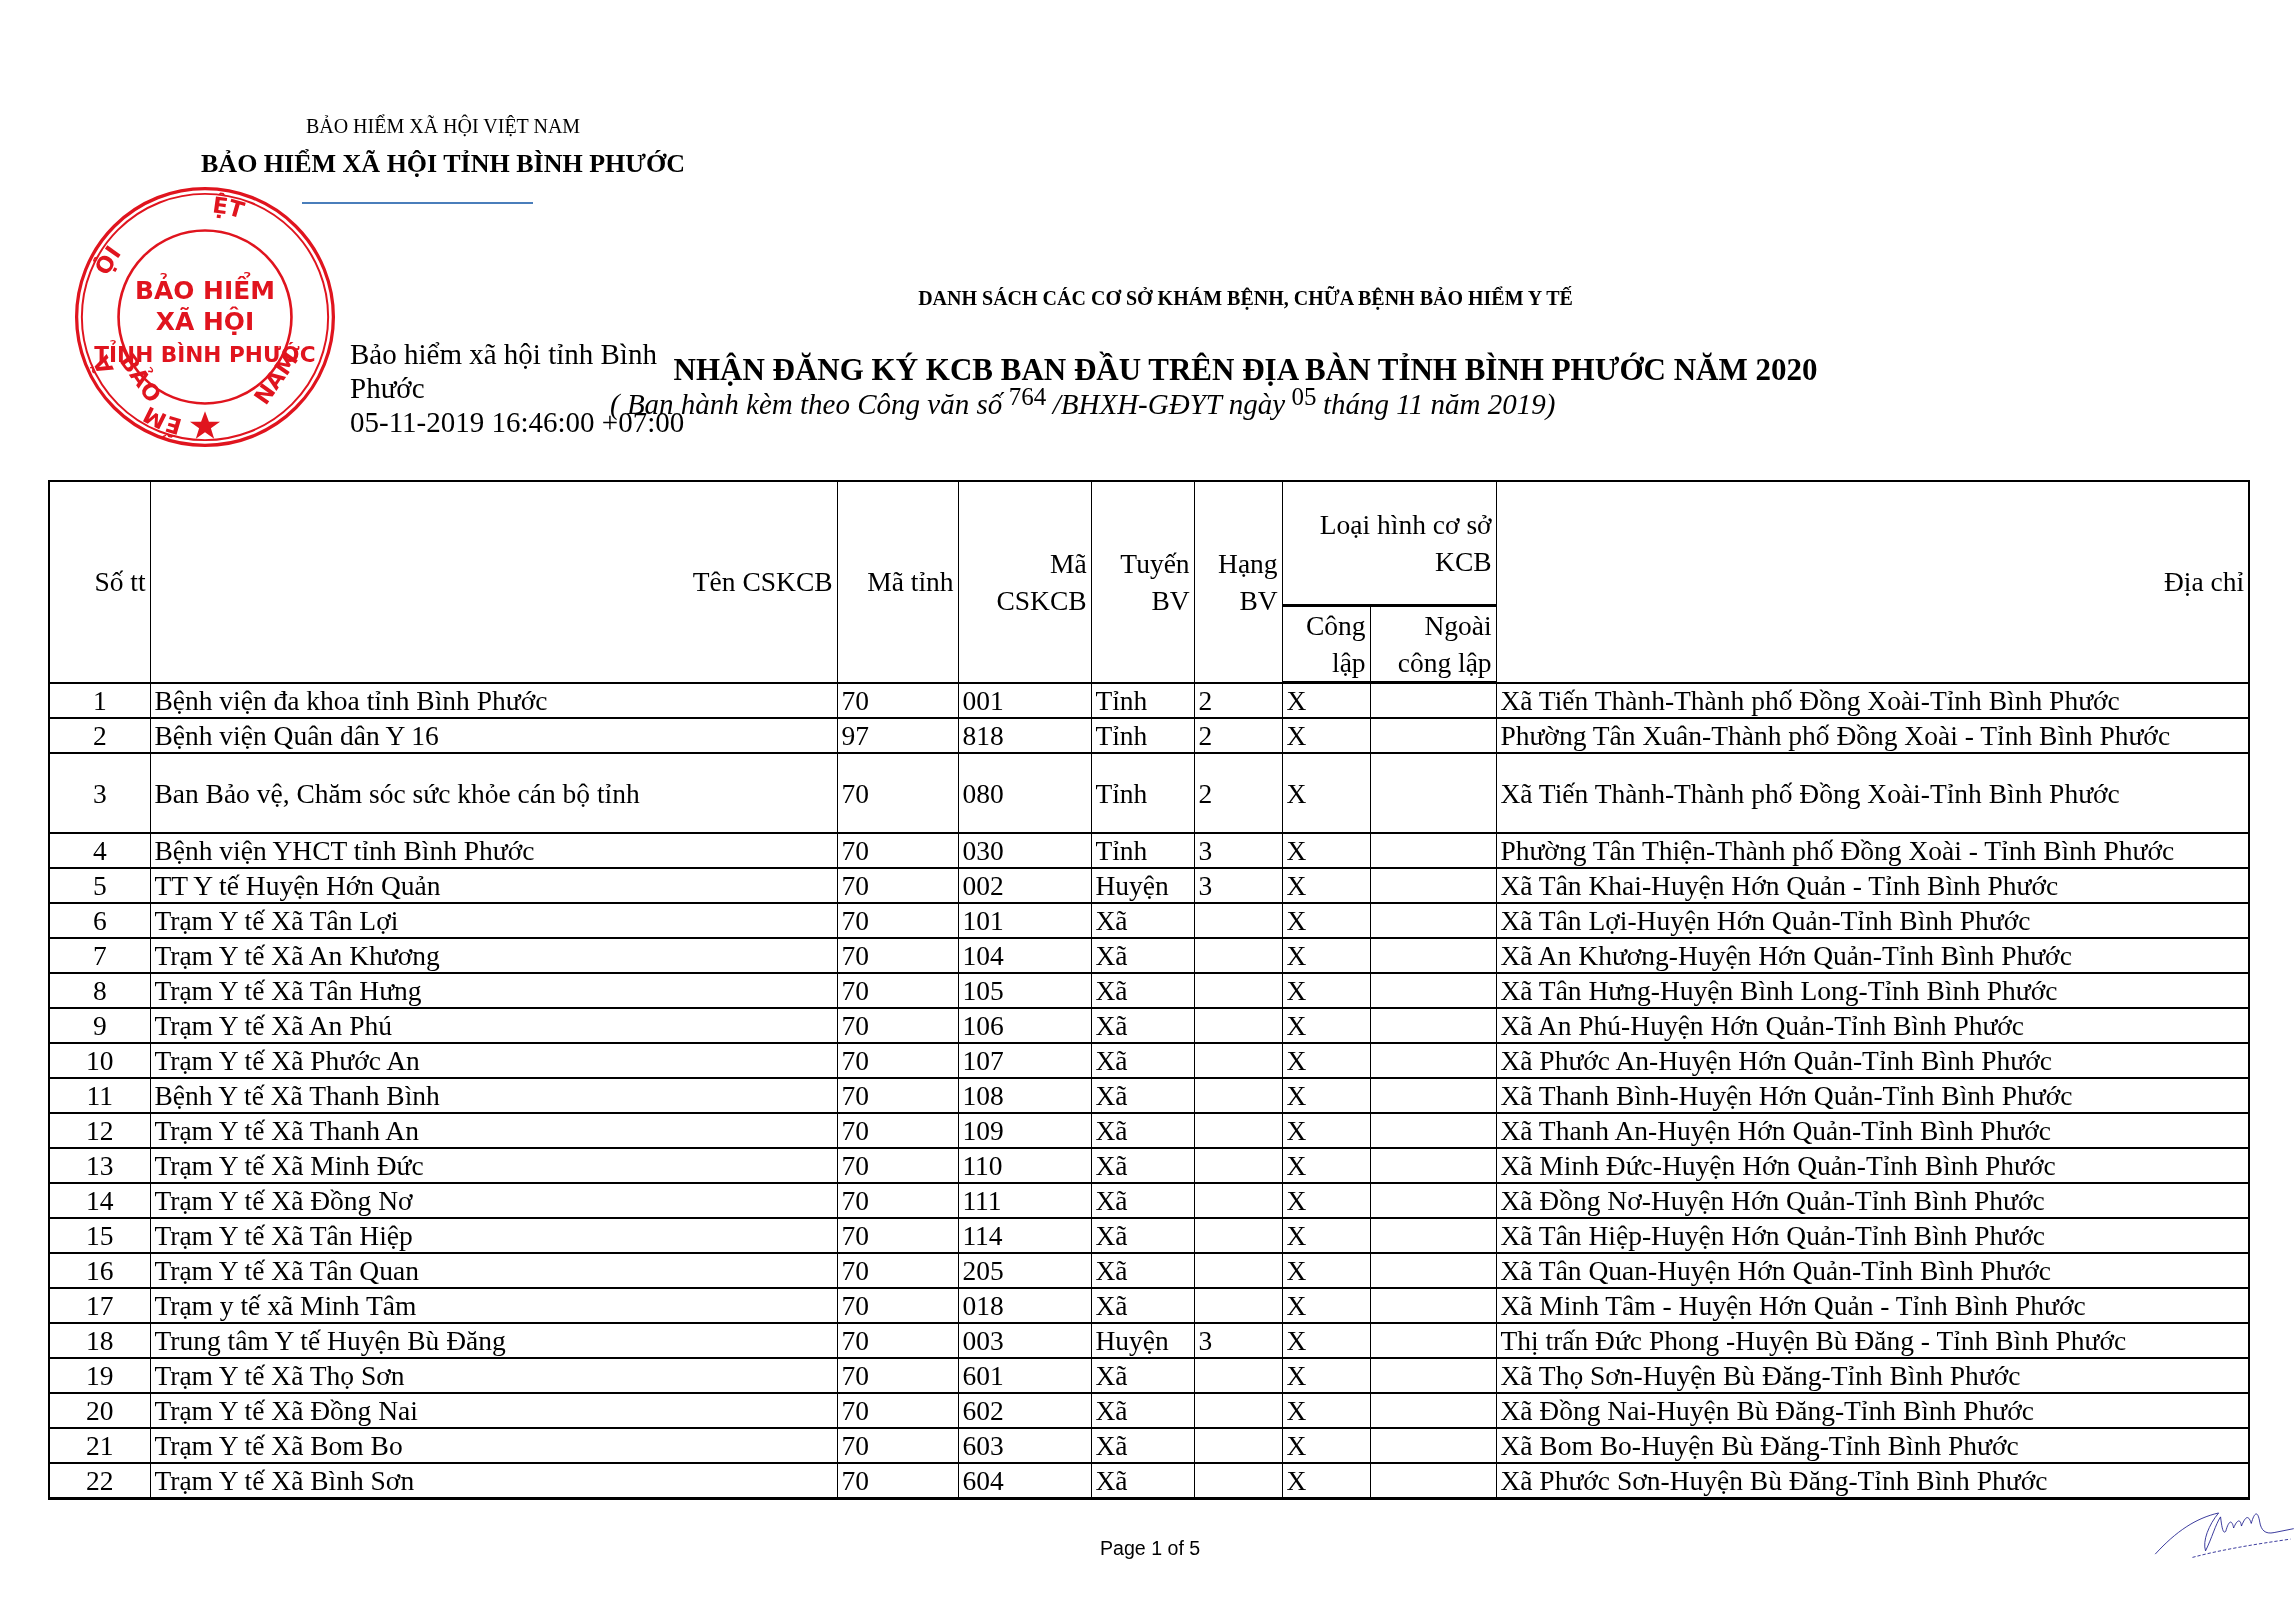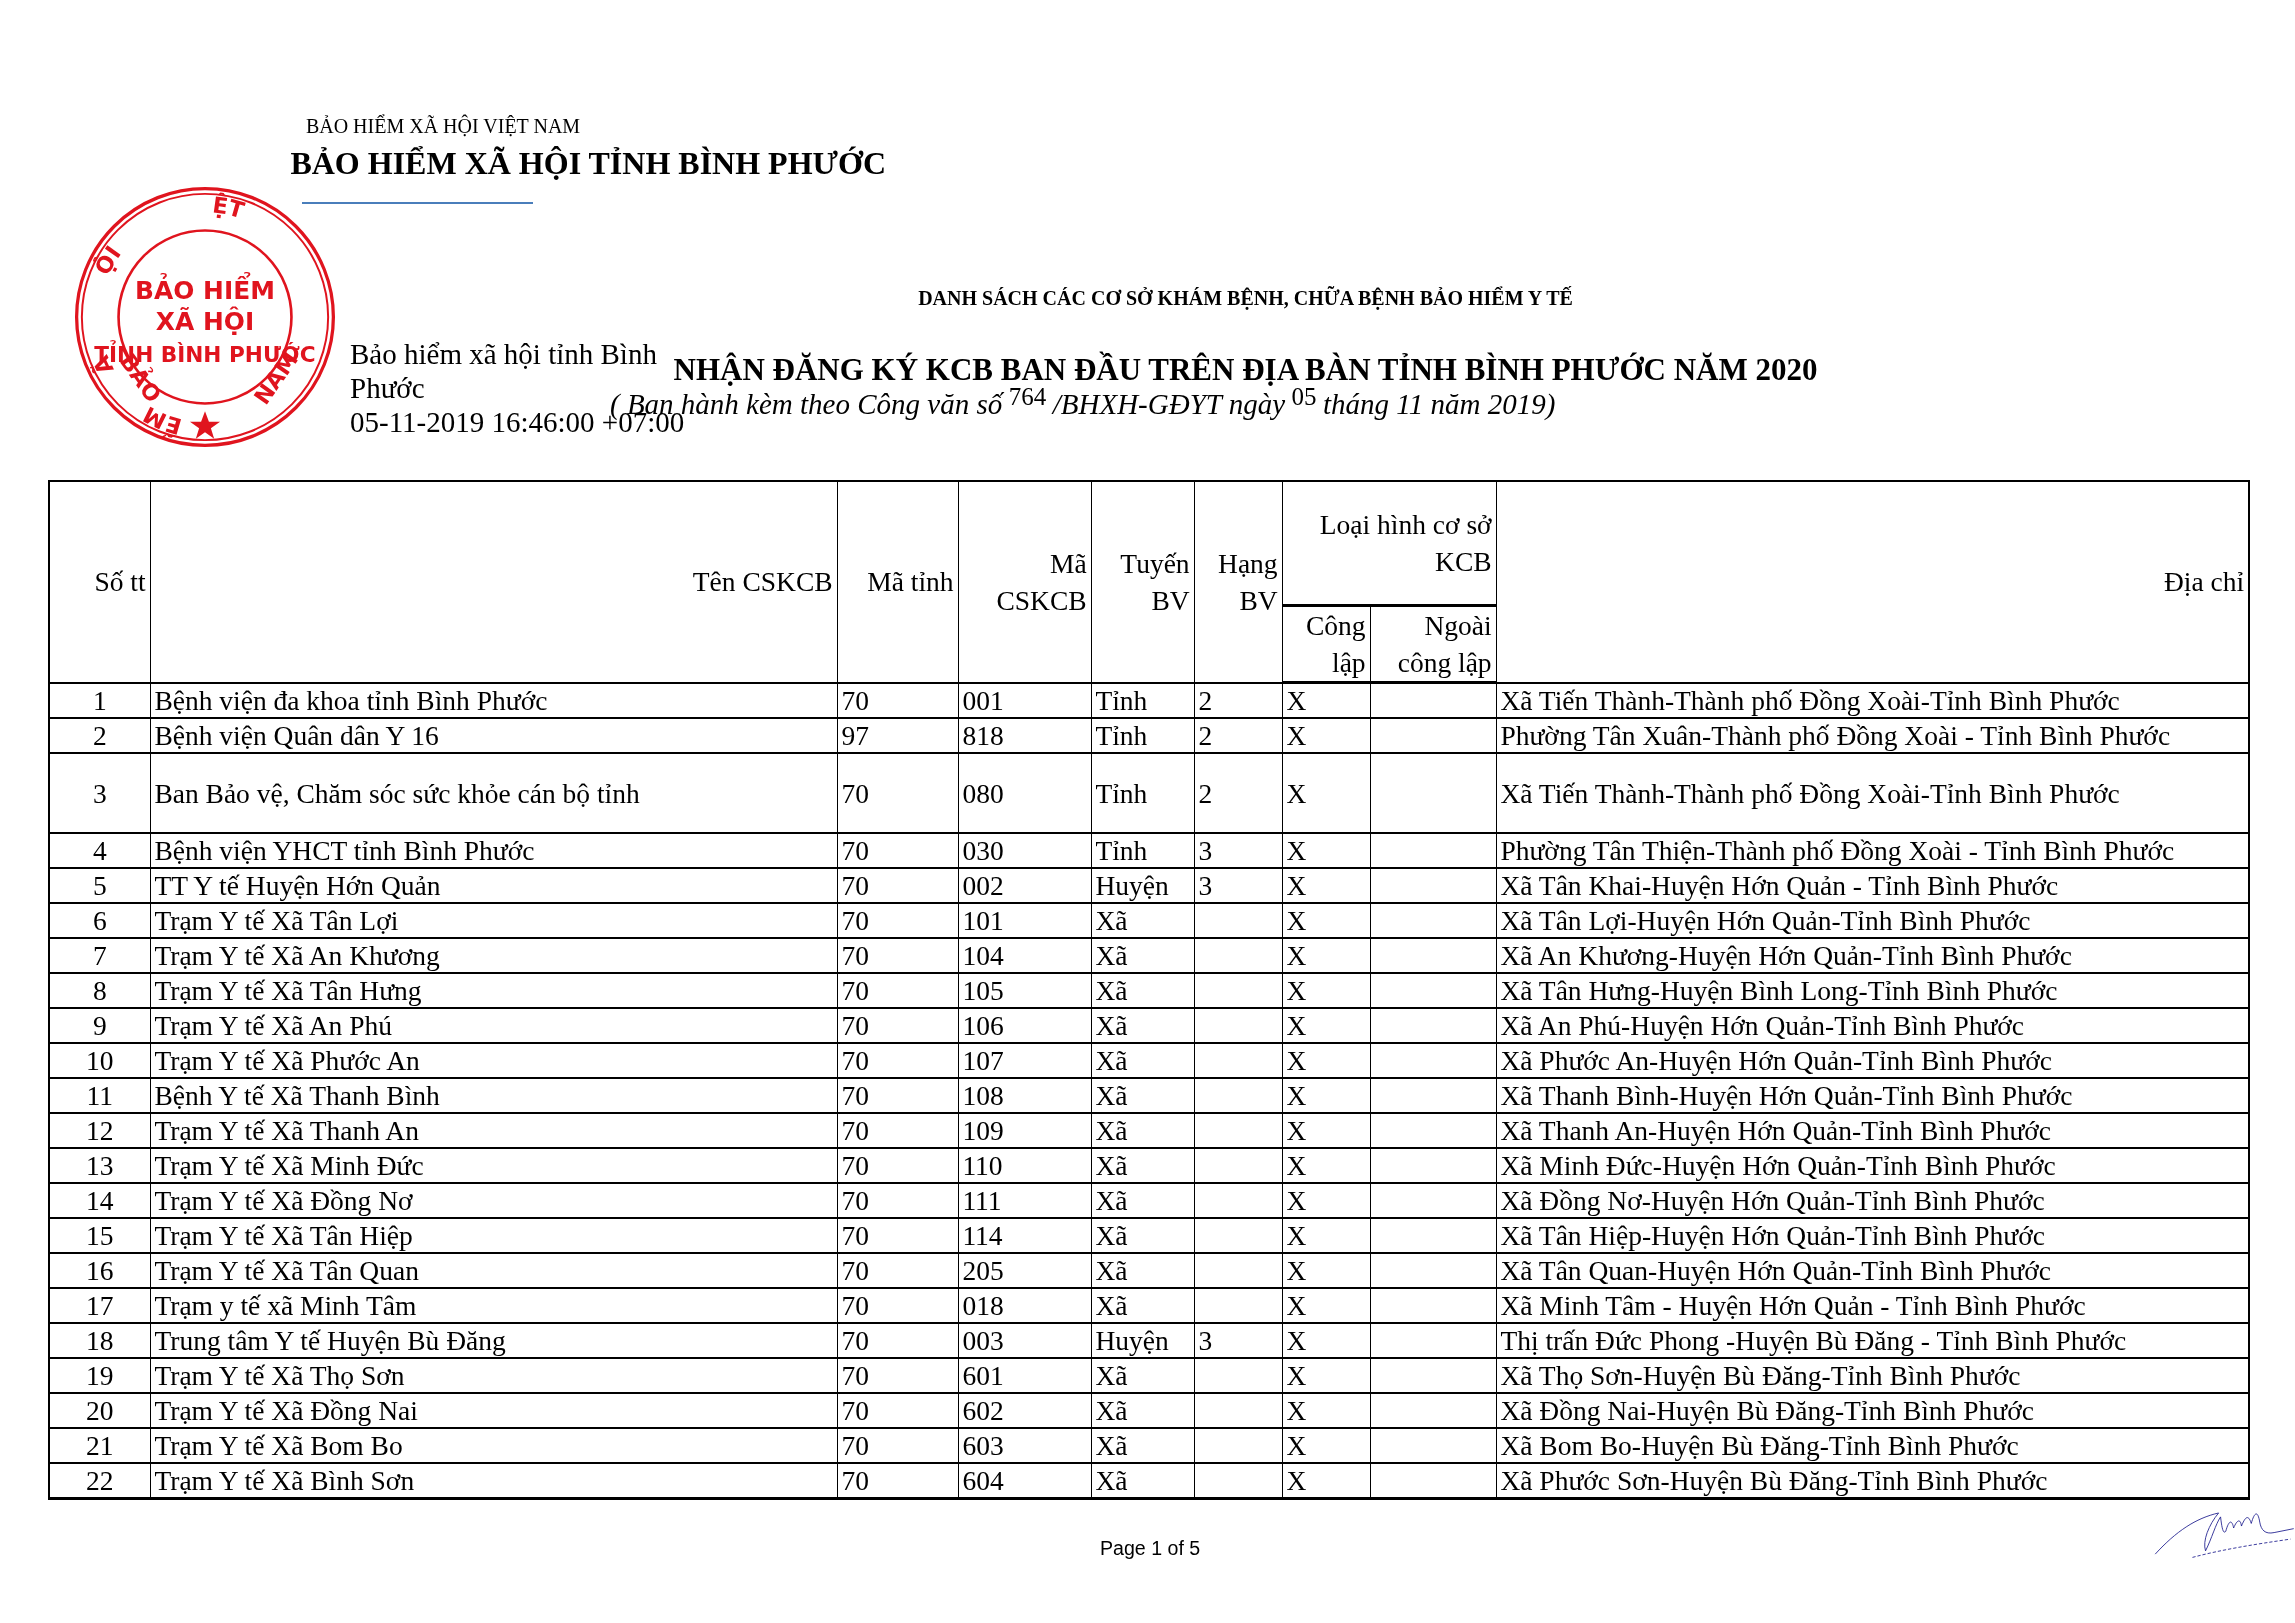--- a/index.html
+++ b/index.html
@@ -2,21 +2,21 @@
 <html style="font-size:10.5px"><head>
 <meta charset="utf-8">
 <style>
   html, body { margin: 0; padding: 0; background: #fff; }
   body { width: 2295px; height: 1624px; position: relative; overflow: hidden;
          font-family: "Liberation Serif", "DejaVu Serif", serif; color: #000; }
   .abs { position: absolute; white-space: nowrap; }
 
   
   .org1 { left: 0; width: 886px; text-align: center; top: 110px; font-size: 20px; line-height: 33px; }
-  .org2 { left: 0; width: 886px; text-align: right; top: 147px; font-size: 32px; line-height: 33px; font-weight: bold; }
+  .org2 { left: 0; width: 886px; text-align: center; top: 147px; font-size: 26px; line-height: 33px; font-weight: bold; }
   .org-rule { left: 302px; top: 202px; width: 231px; height: 2px; background: #4a7ebb; }
 
   
   .stamp { left: 74px; top: 186px; width: 262px; height: 262px; }
 
   
   .title1 { left: 0; width: 2295px; text-align: center; padding-left: 196px; box-sizing: border-box;
             top: 280px; font-size: 20px; line-height: 37px; font-weight: bold; }
   .title2 { left: 0; width: 2295px; text-align: center; padding-left: 196px; box-sizing: border-box;
             top: 319px; font-size: 31px; line-height: 37px; font-weight: bold; margin-top: 32px; }

